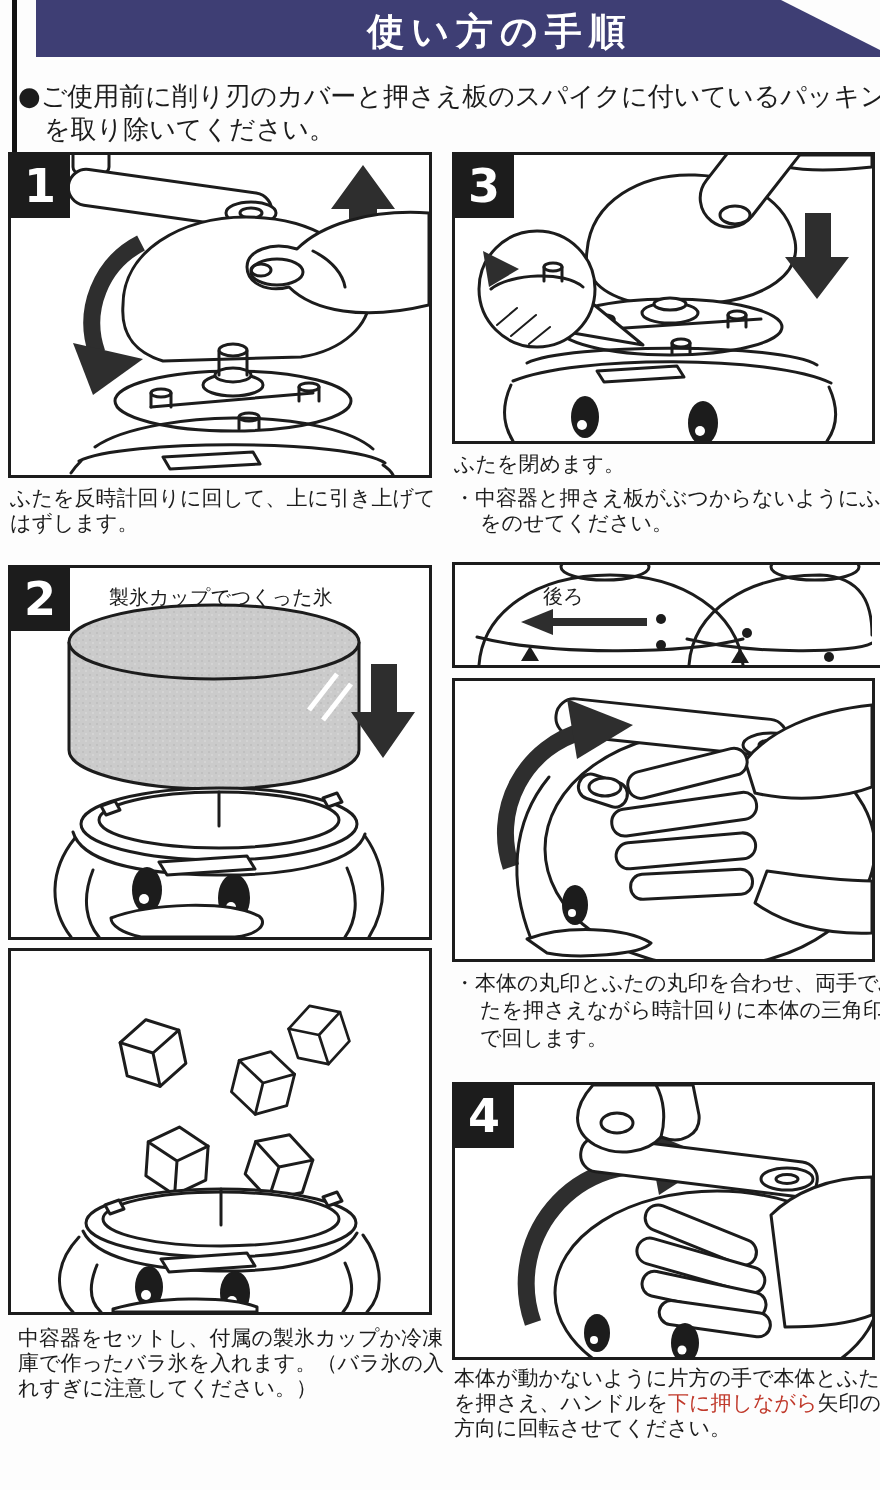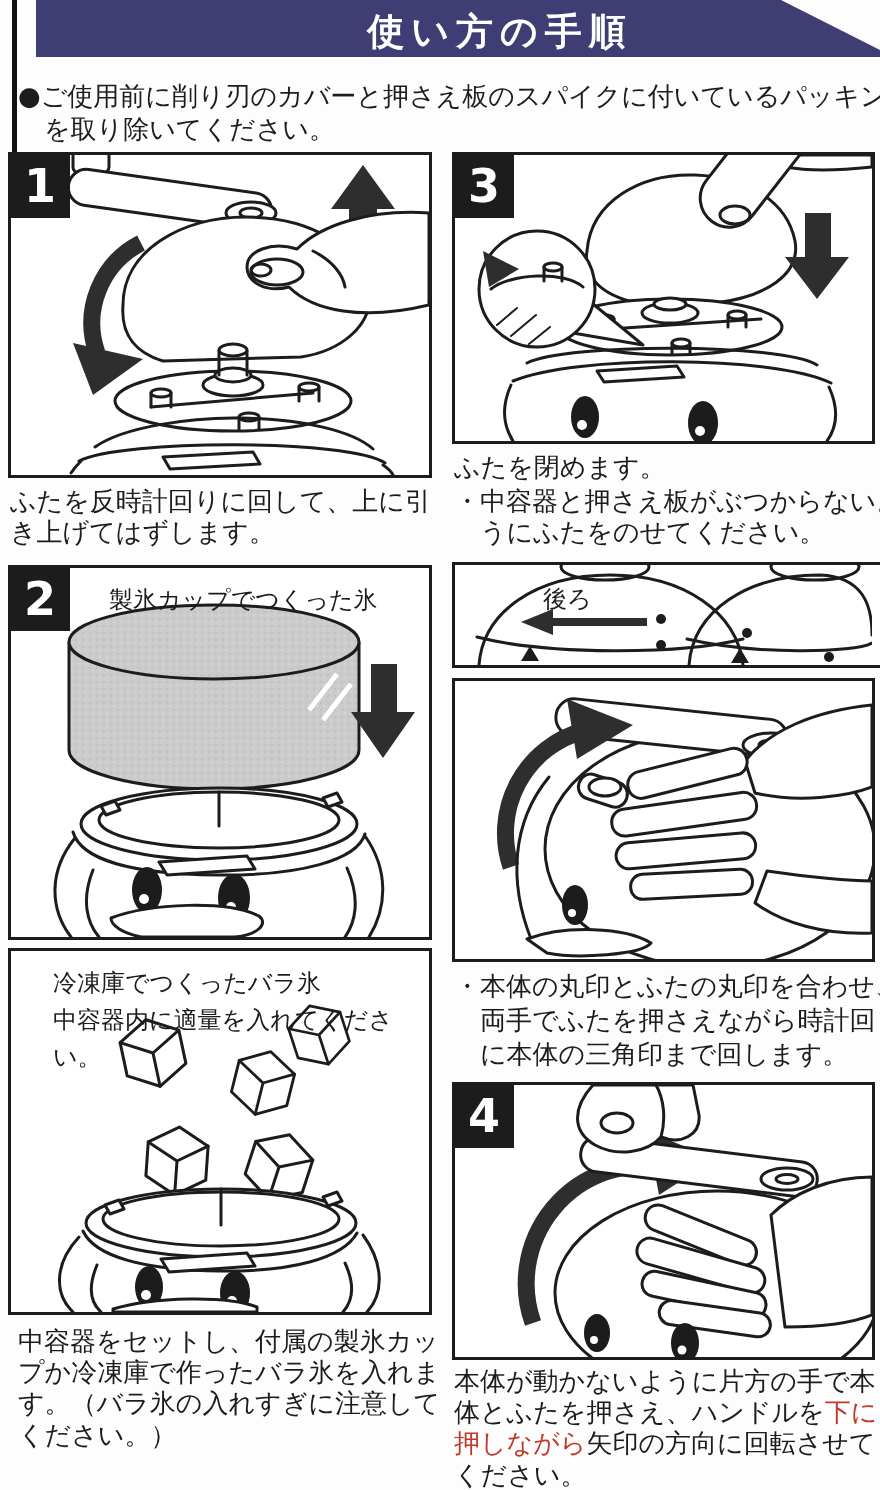--- a/index.html
+++ b/index.html
@@ -9,23 +9,23 @@
   .header-bar{position:absolute;left:36px;top:0;width:844px;height:57px;background:#3e3e74;}
   .header-title{position:absolute;left:0;top:7px;width:100%;text-align:center;
         font-size:37px;font-weight:bold;color:#ffffff;letter-spacing:7px;padding-left:42px;}
   .corner-tri{position:absolute;left:781px;top:0;width:99px;height:50px;background:#fdfdfd;
         clip-path:polygon(0 0,100% 0,100% 100%);}
   .intro{position:absolute;left:18px;top:80px;width:852px;font-size:26px;line-height:1.28;
         padding-left:26px;text-indent:-26px;}
   .panel{position:absolute;background:#fff;border:3px solid #1c1c1c;box-sizing:border-box;}
   .badge{position:absolute;width:60px;height:64px;background:#1c1c1c;color:#fff;z-index:3;
         display:flex;align-items:center;justify-content:center;font-size:46px;font-weight:bold;}
-  .caption{position:absolute;font-size:26px;line-height:1.2;}
+  .caption{position:absolute;font-size:21px;line-height:1.2;}
   .hang{padding-left:26px;text-indent:-26px;}
-  .plabel{position:absolute;font-size:24px;line-height:1.55;z-index:2;}
+  .plabel{position:absolute;font-size:20px;line-height:1.55;z-index:2;}
   .red{color:#c0392b;}
   svg{display:block;}
   .ln{fill:none;stroke:#1c1c1c;stroke-width:3;stroke-linecap:round;stroke-linejoin:round;}
   .lnw{fill:#fff;stroke:#1c1c1c;stroke-width:3;stroke-linecap:round;stroke-linejoin:round;}
   .ln2{fill:none;stroke:#1c1c1c;stroke-width:2;stroke-linecap:round;}
   .arr{fill:#2e2e2e;stroke:none;}
   .arrstroke{fill:none;stroke:#2e2e2e;stroke-width:17;}
   .blk{fill:#1c1c1c;stroke:none;}
   .wht{fill:#fff;stroke:none;}
 </style>
@@ -243,24 +243,20 @@
         <path class="ln" d="M94,96 C56,142 54,202 76,258"></path>
         <ellipse class="blk" cx="120" cy="224" rx="13" ry="20"></ellipse>
           <circle class="wht" cx="117" cy="232" r="4"></circle>
         <path class="lnw" d="M72,258 C110,244 170,246 196,262 C186,274 122,278 92,272 Z"></path>
       </g>
     </svg>
   </div>
   <div class="caption hang" style="left:454px;top:970px;width:426px;line-height:1.3;">・本体の丸印とふたの丸印を合わせ、両手でふたを押さえながら時計回りに本体の三角印まで回します。</div>
 
   <div class="panel" style="left:8px;top:948px;width:424px;height:367px;">
-    <div class="plabel" style="left:42px;top:14px;">
-      <div>冷凍庫でつくったバラ氷</div>
-      <div>中容器内に適量を入れてください。</div>
-    </div>
     <svg width="418" height="361" viewBox="0 0 418 361">
       <defs>
         <g id="cube">
           <polygon class="lnw" points="0,-34 30,-17 30,17 0,34 -30,17 -30,-17"></polygon>
           <path class="ln" d="M-30,-17 L0,0 L30,-17 M0,0 L0,34"></path>
         </g>
       </defs>
       <g>
         <use href="#cube" transform="translate(142,102) rotate(-12)"></use>
         <use href="#cube" transform="translate(252,132) rotate(14) scale(0.95)"></use>

